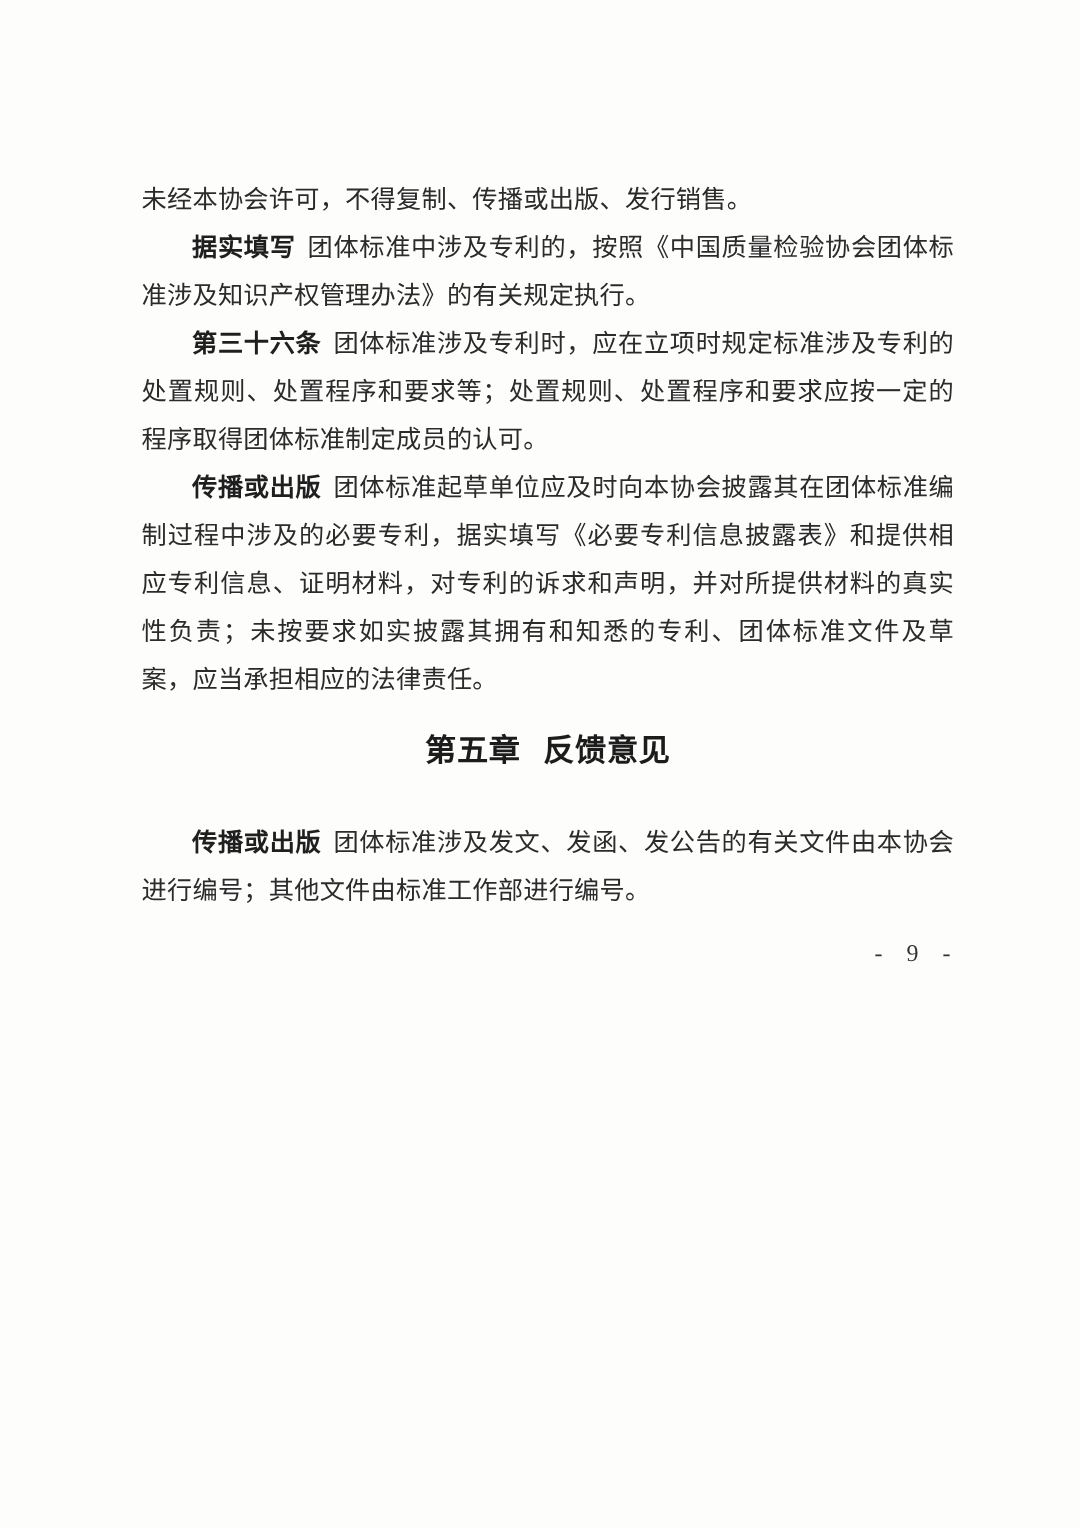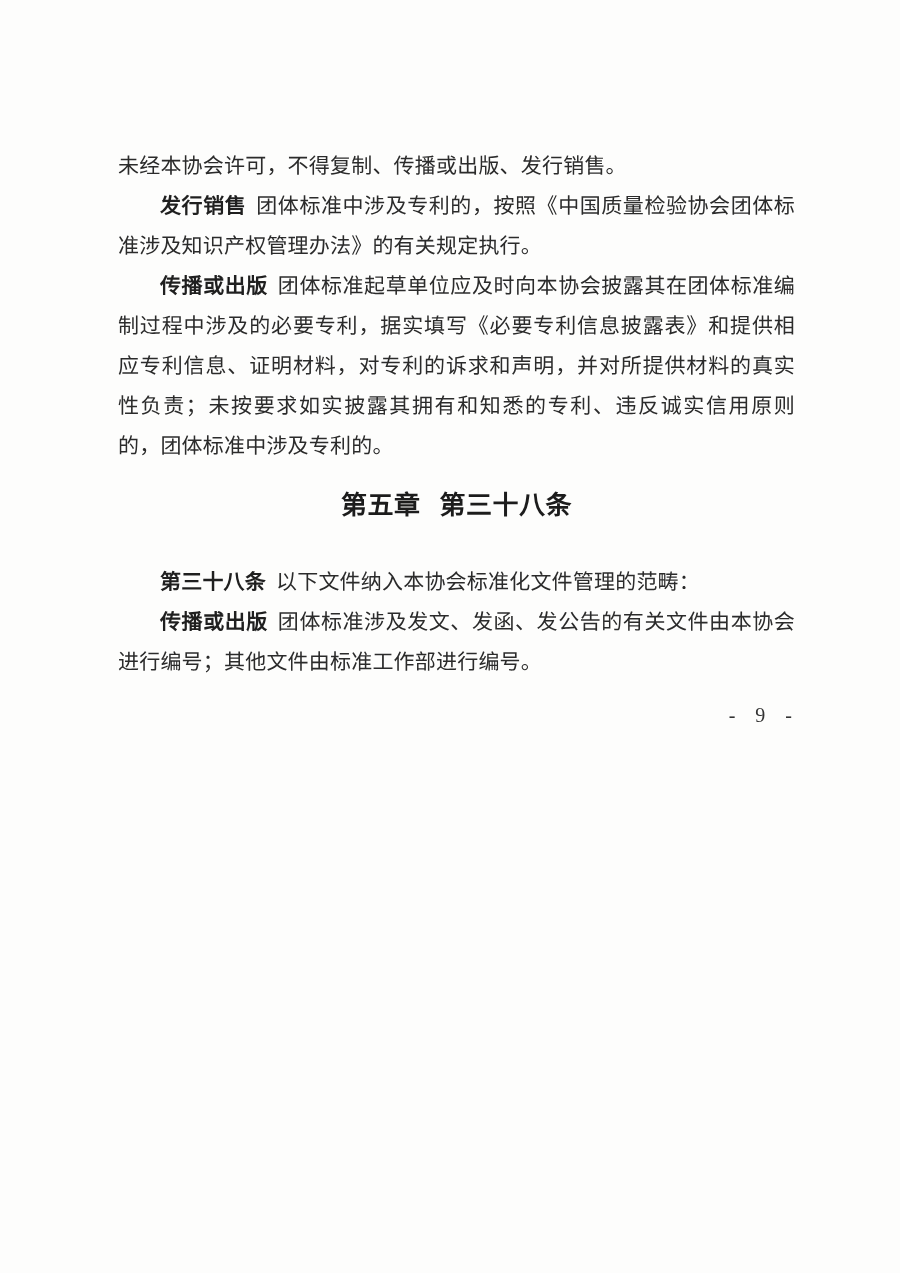--- a/index.html
+++ b/index.html
@@ -52,33 +52,33 @@
 </head>
 <body>
 
 <div class="page">
 
   <p class="para no-indent">
     <span>未经本协会许可，不得复制、传播或出版、发行销售。</span>
   </p>
 
   <p class="para">
-    <strong class="lead">发行销售</strong><span>团体标准中涉及专利的，按照《中国质量检验协会团体标准涉及知识产权管理办法》的有关规定执行。</span>
+    <strong class="lead">据实填写</strong><span>团体标准中涉及专利的，按照《中国质量检验协会团体标准涉及知识产权管理办法》的有关规定执行。</span>
   </p>
 
+  <p class="para">
+    <strong class="lead">第三十六条</strong><span>团体标准涉及专利时，应在立项时规定标准涉及专利的处置规则、处置程序和要求等；处置规则、处置程序和要求应按一定的程序取得团体标准制定成员的认可。</span>
+  </p>
 
   <p class="para">
-    <strong class="lead">传播或出版</strong><span>团体标准起草单位应及时向本协会披露其在团体标准编制过程中涉及的必要专利，据实填写《必要专利信息披露表》和提供相应专利信息、证明材料，对专利的诉求和声明，并对所提供材料的真实性负责；未按要求如实披露其拥有和知悉的专利、违反诚实信用原则的，团体标准中涉及专利的。</span>
+    <strong class="lead">传播或出版</strong><span>团体标准起草单位应及时向本协会披露其在团体标准编制过程中涉及的必要专利，据实填写《必要专利信息披露表》和提供相应专利信息、证明材料，对专利的诉求和声明，并对所提供材料的真实性负责；未按要求如实披露其拥有和知悉的专利、团体标准文件及草案，应当承担相应的法律责任。</span>
   </p>
 
-  <h2 class="chapter">第五章 第三十八条</h2>
+  <h2 class="chapter">第五章 反馈意见</h2>
 
-  <p class="para">
-    <strong class="lead">第三十八条</strong><span>以下文件纳入本协会标准化文件管理的范畴：</span>
-  </p>
 
 
 
 
   <p class="para">
     <strong class="lead">传播或出版</strong><span>团体标准涉及发文、发函、发公告的有关文件由本协会进行编号；其他文件由标准工作部进行编号。</span>
   </p>
 
   <div class="pagenum">- 9 -</div>
 

